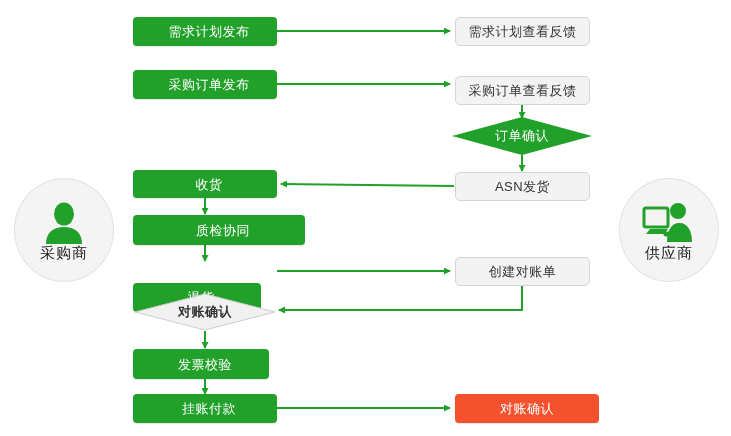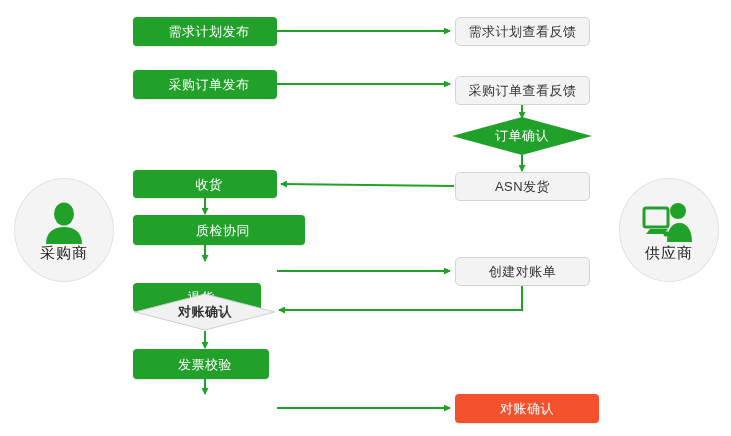--- a/index.html
+++ b/index.html
@@ -198,20 +198,23 @@
     <svg width="142" height="38" viewBox="0 0 142 38" xmlns="http://www.w3.org/2000/svg">
       <polygon points="71,1 141,19 71,37 1,19" fill="#f1f1f1" stroke="#cfcfcf" stroke-width="1"></polygon>
     </svg>
     <span class="dlabel">对账确认</span>
   </div>
 
   <div class="node green" style="left:133px; top:349px; width:136px; height:30px;">
     <span>发票校验</span>
   </div>
 
+  <div class="node green" style="left:133px; top:394px; width:144px; height:29px;">
+    <span>挂账付款</span>
+  </div>
 
   <div class="node grey" style="left:455px; top:17px; width:135px; height:29px;">
     <span>需求计划查看反馈</span>
   </div>
 
   <div class="node grey" style="left:455px; top:76px; width:135px; height:29px;text-align:center;">
     <span>采购订单查看反馈</span>
   </div>
 
   <div class="diamond green" style="left:452px; top:117px; width:140px; height:38px;">

